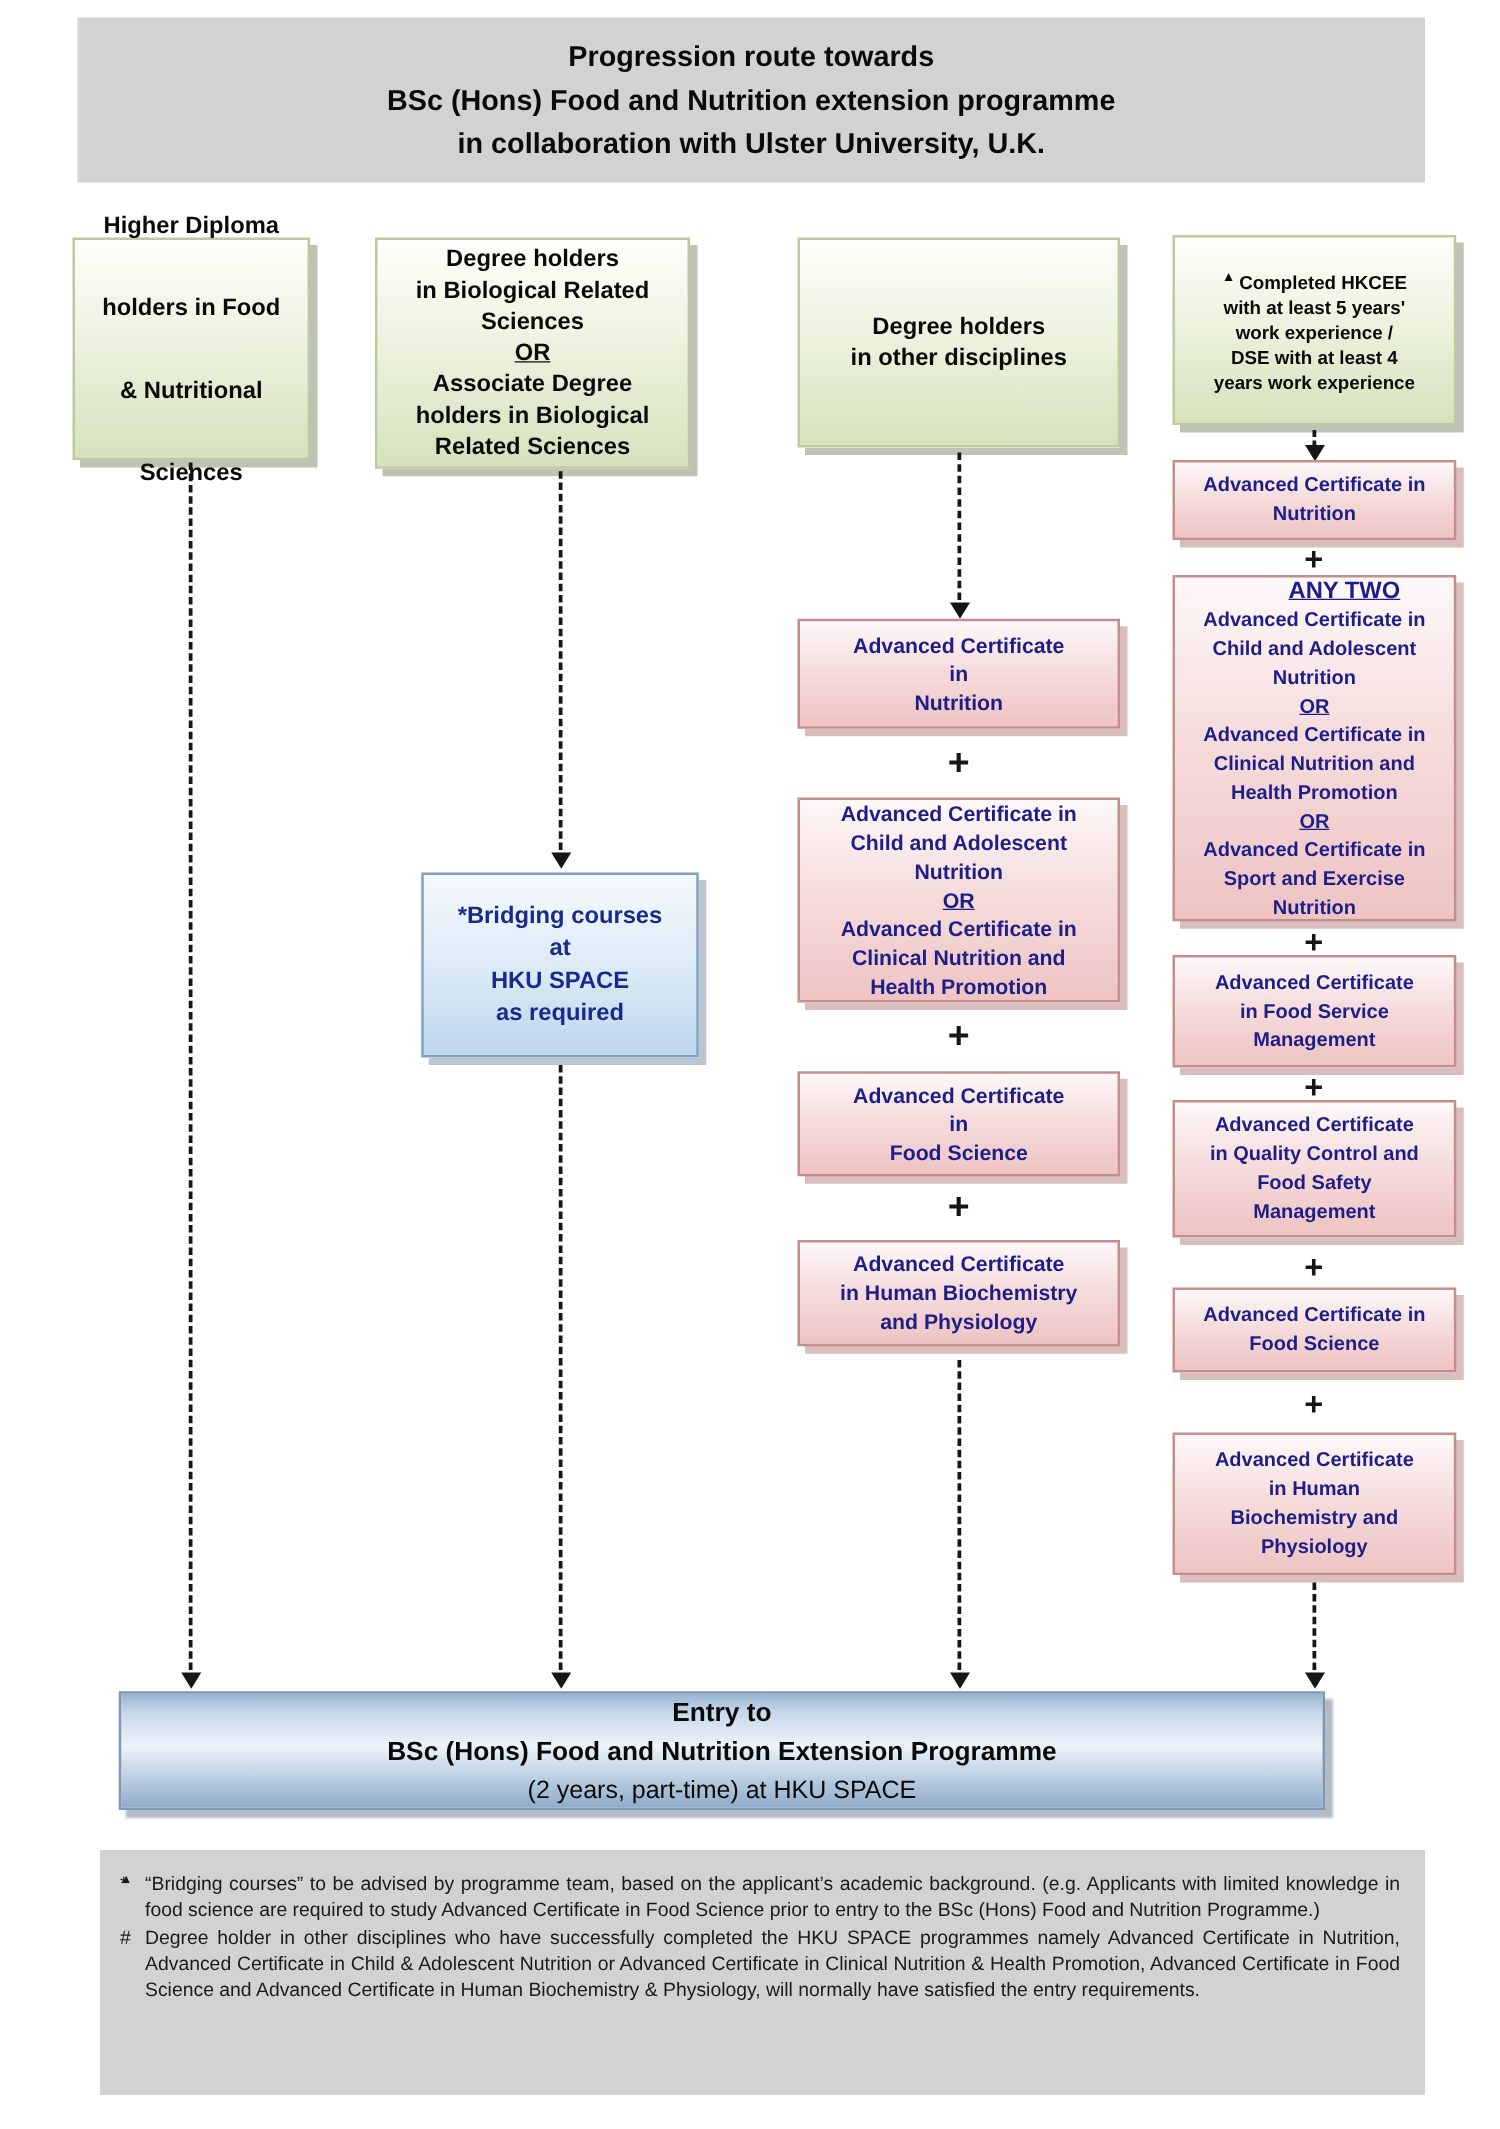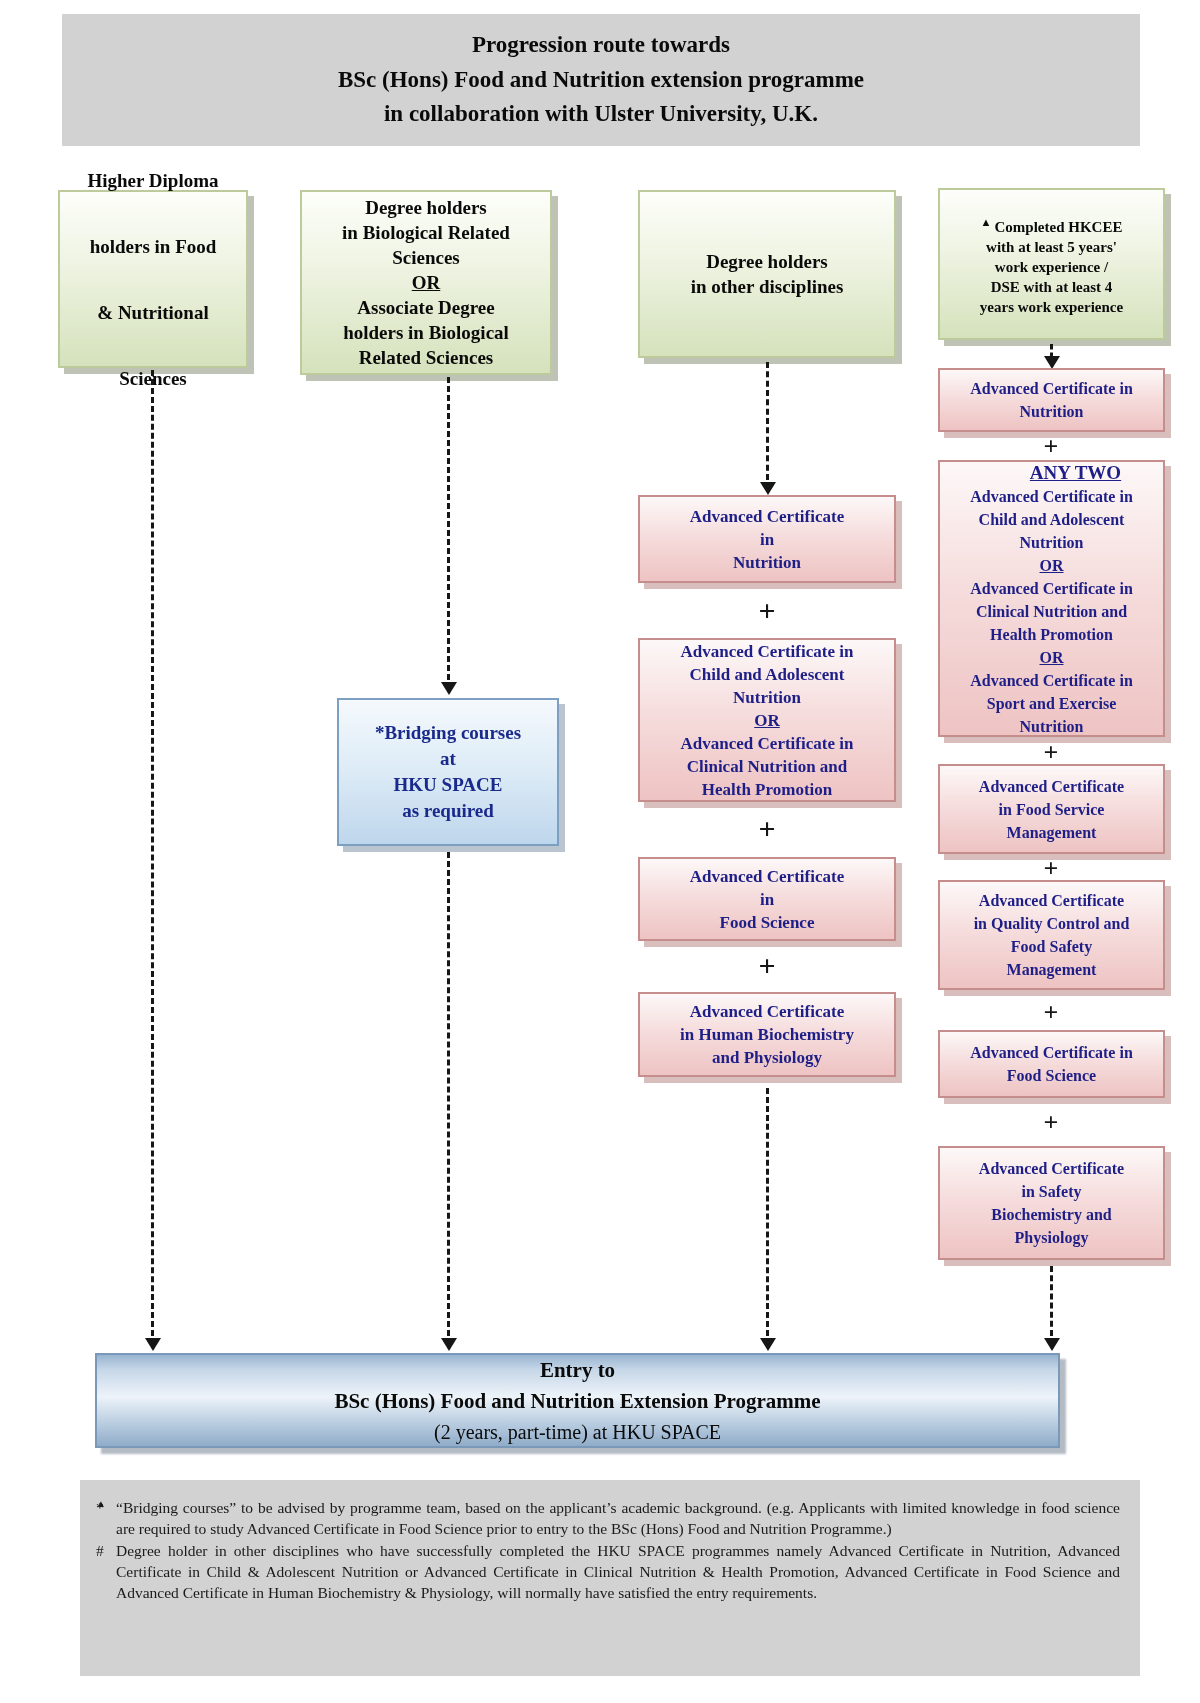--- a/index.html
+++ b/index.html
@@ -1,18 +1,18 @@
 <!DOCTYPE html>
 <html><head>
 <meta charset="utf-8">
 <style>
   html,body{margin:0;padding:0;background:#ffffff;}
   .canvas{
     position:relative;width:1200px;height:1703px;background:#ffffff;
-    font-family:Liberation Serif, serif;color:#111;overflow:hidden;
+    font-family:Liberation Sans, sans-serif;color:#111;overflow:hidden;
   }
   .band{
     position:absolute;background:#d2d2d2;
   }
   .title-band{
     left:62px;top:14px;width:1078px;height:132px;
     display:flex;flex-direction:column;justify-content:center;text-align:center;
     font-weight:bold;font-size:23px;line-height:1.5;color:#0a0a0a;
   }
   .box{
@@ -192,21 +192,21 @@
     <span class="ln">Management</span>
   </div>
   <div class="plus" style="left:1051px;top:998px;font-size:26px;">+</div>
   <div class="box pink fs16" style="left:938px;top:1030px;width:227px;height:68px;">
     <span class="ln">Advanced Certificate in</span>
     <span class="ln">Food Science</span>
   </div>
   <div class="plus" style="left:1051px;top:1108px;font-size:26px;">+</div>
   <div class="box pink fs16" style="left:938px;top:1146px;width:227px;height:114px;">
     <span class="ln">Advanced Certificate</span>
-    <span class="ln">in Safety</span>
+    <span class="ln">in Human</span>
     <span class="ln">Biochemistry and</span>
     <span class="ln">Physiology</span>
   </div>
   <div class="vline" style="left:1050px;top:1266px;height:70px;"></div>
   <div class="arrowhead" style="left:1044px;top:1338px;"></div>
 
   <div class="box entrybox" style="left:95px;top:1353px;width:965px;height:95px;">
     <span class="ln entry-l1">Entry to</span>
     <span class="ln entry-l2">BSc (Hons) Food and Nutrition Extension Programme</span>
     <span class="ln entry-l3">(2 years, part-time) at HKU SPACE</span>

